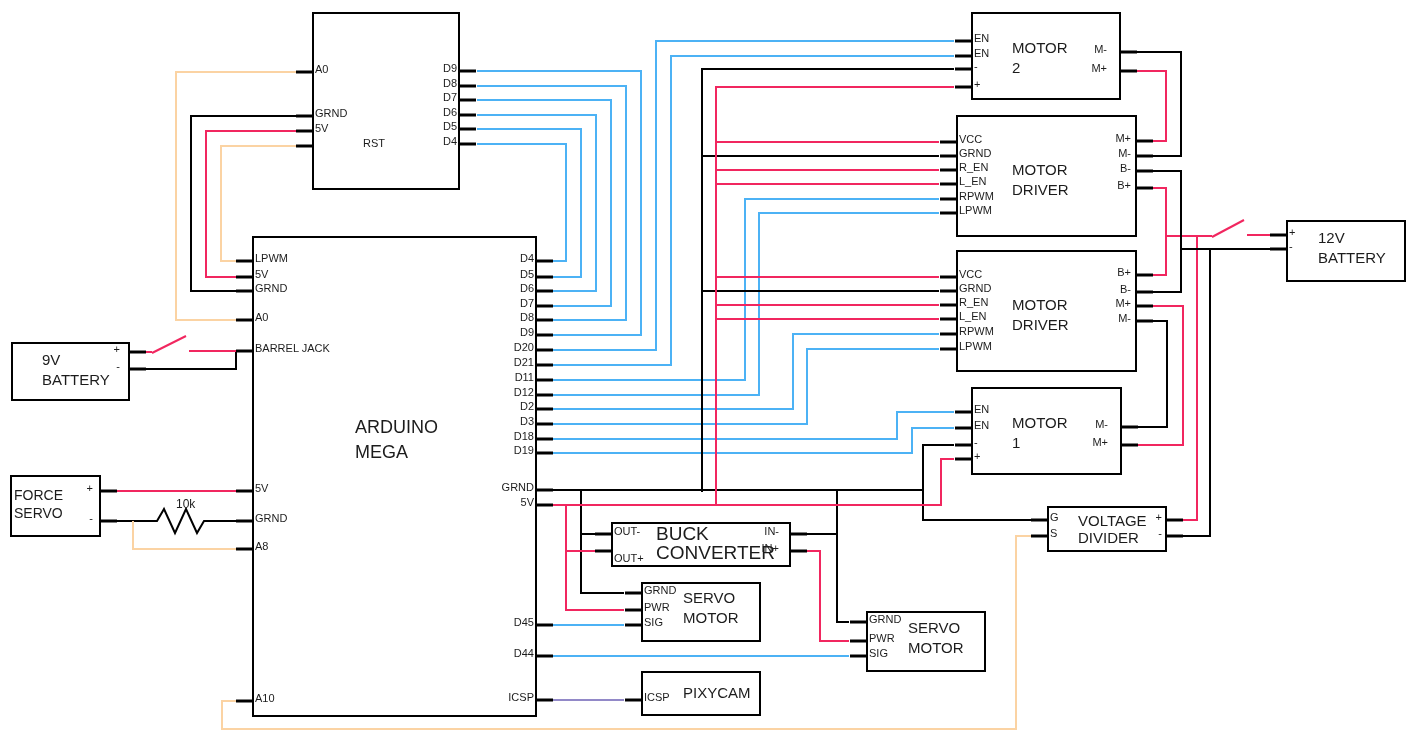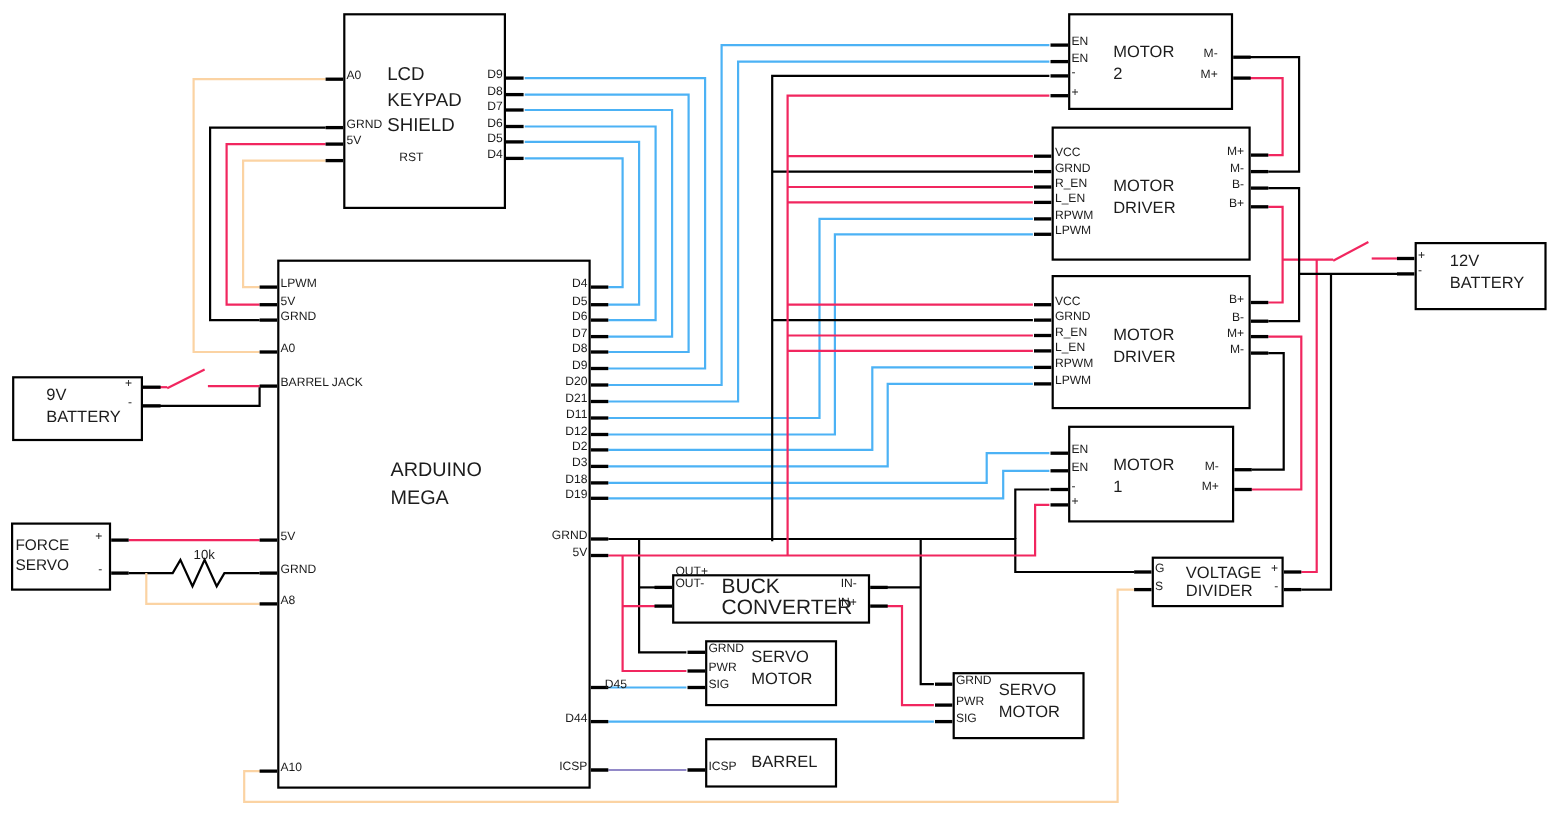--- a/index.html
+++ b/index.html
@@ -163,25 +163,20 @@
       <polyline points="791,551 807,551" fill="none" stroke="#000000" stroke-width="3"></polyline>
       <polyline points="625,593 641,593" fill="none" stroke="#000000" stroke-width="3"></polyline>
       <polyline points="625,610 641,610" fill="none" stroke="#000000" stroke-width="3"></polyline>
       <polyline points="625,625 641,625" fill="none" stroke="#000000" stroke-width="3"></polyline>
       <polyline points="850,622 866,622" fill="none" stroke="#000000" stroke-width="3"></polyline>
       <polyline points="850,641 866,641" fill="none" stroke="#000000" stroke-width="3"></polyline>
       <polyline points="850,656 866,656" fill="none" stroke="#000000" stroke-width="3"></polyline>
       <polyline points="625,700 641,700" fill="none" stroke="#000000" stroke-width="3"></polyline>
     </svg>
 <div class="comp" style="left: 312px; top: 12px; width: 148px; height: 178px;"></div>
-    <div class="comp-title" style="left: 352px; top: 56px; font-size: 17px; line-height: 23px;">
-      <div>LCD</div>
-      <div>KEYPAD</div>
-      <div>SHIELD</div>
-    </div>
     <span class="pin-label" style="left: 315px; top: 63px;">A0</span>
     <span class="pin-label" style="left: 315px; top: 107px;">GRND</span>
     <span class="pin-label" style="left: 315px; top: 122px;">5V</span>
     <span class="pin-label" style="left: 315px; top: 137px; padding-left: 48px;">RST</span>
     <span class="pin-label" style="right: 959px; top: 62px;">D9</span>
     <span class="pin-label" style="right: 959px; top: 77px;">D8</span>
     <span class="pin-label" style="right: 959px; top: 91px;">D7</span>
     <span class="pin-label" style="right: 959px; top: 106px;">D6</span>
     <span class="pin-label" style="right: 959px; top: 120px;">D5</span>
     <span class="pin-label" style="right: 959px; top: 135px;">D4</span>
@@ -208,21 +203,21 @@
     <span class="pin-label" style="right: 882px; top: 341px;">D20</span>
     <span class="pin-label" style="right: 882px; top: 356px;">D21</span>
     <span class="pin-label" style="right: 882px; top: 371px;">D11</span>
     <span class="pin-label" style="right: 882px; top: 386px;">D12</span>
     <span class="pin-label" style="right: 882px; top: 400px;">D2</span>
     <span class="pin-label" style="right: 882px; top: 415px;">D3</span>
     <span class="pin-label" style="right: 882px; top: 430px;">D18</span>
     <span class="pin-label" style="right: 882px; top: 444px;">D19</span>
     <span class="pin-label" style="right: 882px; top: 481px;">GRND</span>
     <span class="pin-label" style="right: 882px; top: 496px;">5V</span>
-    <span class="pin-label" style="right: 846px; top: 616px;">D45</span>
+    <span class="pin-label" style="right: 882px; top: 616px;">D45</span>
     <span class="pin-label" style="right: 882px; top: 647px;">D44</span>
     <span class="pin-label" style="right: 882px; top: 691px;">ICSP</span>
     <div class="comp" style="left: 971px; top: 12px; width: 150px; height: 88px;"></div>
     <div class="comp-title" style="left: 1012px; top: 38px; font-size: 15px; line-height: 20px;">
       <div>MOTOR</div>
       <div>2</div>
     </div>
     <span class="pin-label" style="left: 974px; top: 32px;">EN</span>
     <span class="pin-label" style="left: 974px; top: 47px;">EN</span>
     <span class="pin-label" style="left: 974px; top: 60px;">-</span>
@@ -299,38 +294,38 @@
       <div>SERVO</div>
     </div>
     <span class="pin-label" style="right: 1323px; top: 482px;">+</span>
     <span class="pin-label" style="right: 1323px; top: 512px;">-</span>
     <div class="comp" style="left: 611px; top: 522px; width: 180px; height: 45px;"></div>
     <div class="comp-title" style="left: 656px; top: 524px; font-size: 19px; line-height: 19px;">
       <div>BUCK</div>
       <div>CONVERTER</div>
     </div>
     <span class="pin-label" style="left: 614px; top: 525px;">OUT-</span>
-    <span class="pin-label" style="left: 614px; top: 514px;">OUT+</span>
+    <span class="pin-label" style="left: 614px; top: 552px;">OUT+</span>
     <span class="pin-label" style="right: 637px; top: 525px;">IN-</span>
     <span class="pin-label" style="right: 637px; top: 542px;">IN+</span>
     <div class="comp" style="left: 641px; top: 582px; width: 120px; height: 60px;"></div>
     <div class="comp-title" style="left: 683px; top: 588px; font-size: 15px; line-height: 20px;">
       <div>SERVO</div>
       <div>MOTOR</div>
     </div>
     <span class="pin-label" style="left: 644px; top: 584px;">GRND</span>
     <span class="pin-label" style="left: 644px; top: 601px;">PWR</span>
     <span class="pin-label" style="left: 644px; top: 616px;">SIG</span>
     <div class="comp" style="left: 866px; top: 611px; width: 120px; height: 61px;"></div>
     <div class="comp-title" style="left: 908px; top: 618px; font-size: 15px; line-height: 20px;">
       <div>SERVO</div>
       <div>MOTOR</div>
     </div>
     <span class="pin-label" style="left: 869px; top: 613px;">GRND</span>
     <span class="pin-label" style="left: 869px; top: 632px;">PWR</span>
     <span class="pin-label" style="left: 869px; top: 647px;">SIG</span>
     <div class="comp" style="left: 641px; top: 671px; width: 120px; height: 45px;"></div>
     <div class="comp-title" style="left: 683px; top: 683px; font-size: 15px; line-height: 19px;">
-      <div>BARREL</div>
+      <div>PIXYCAM</div>
     </div>
     <span class="pin-label" style="left: 644px; top: 691px;">ICSP</span>
     <span class="free-label" style="left: 176px; top: 497px;">10k</span>
   </div>
 
 </body></html>

